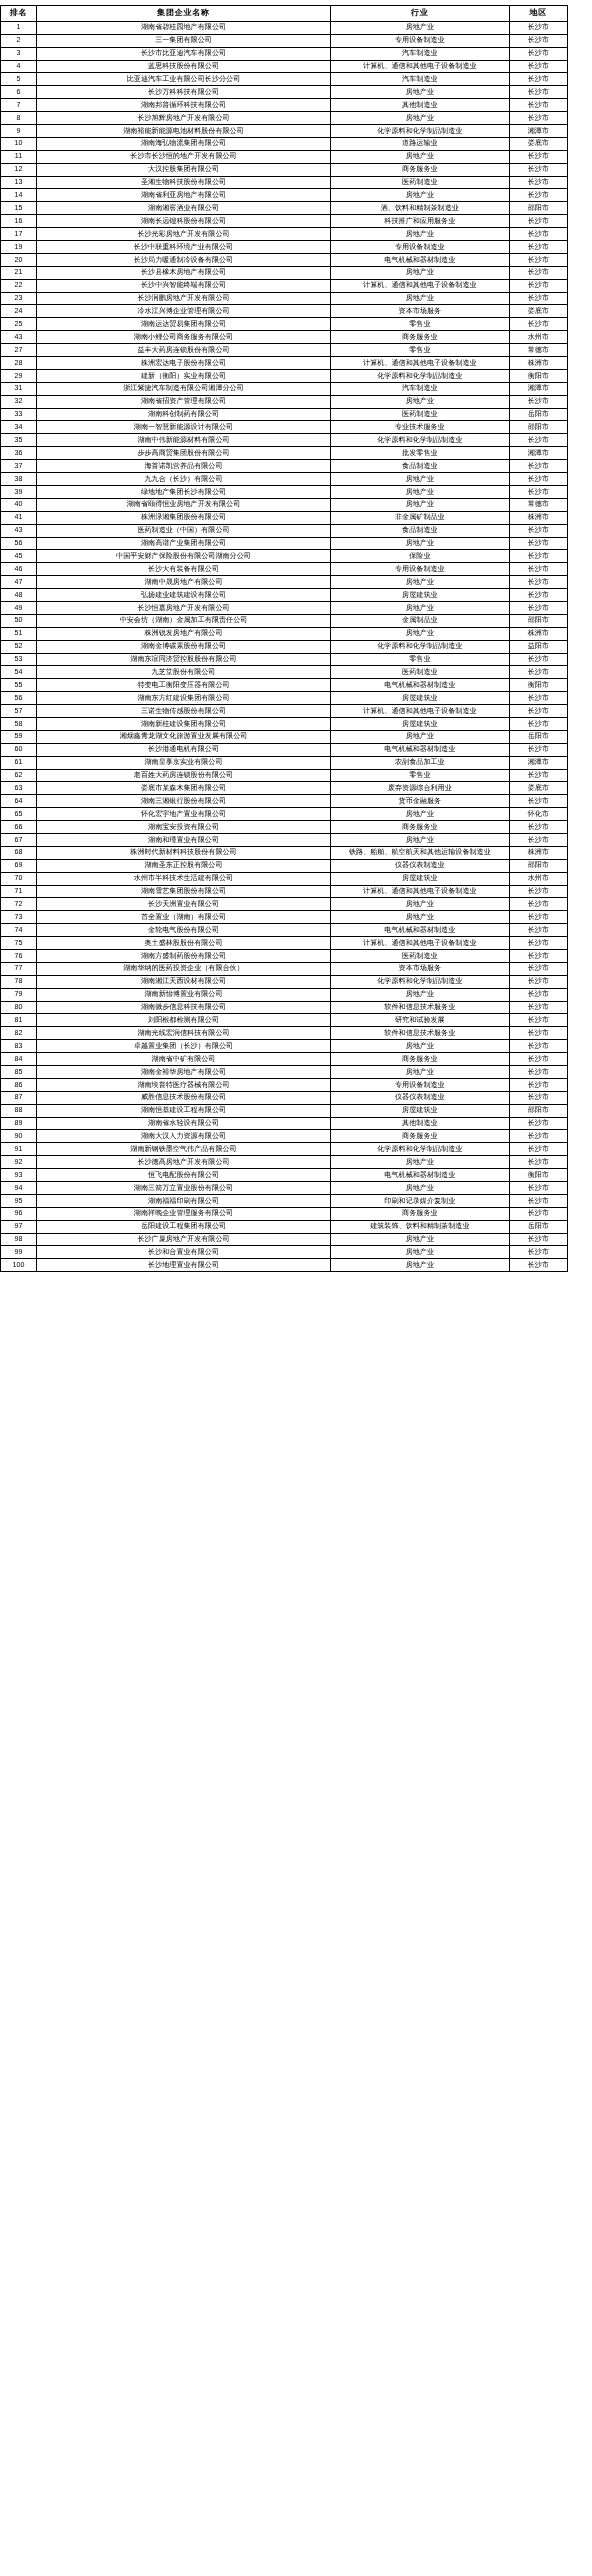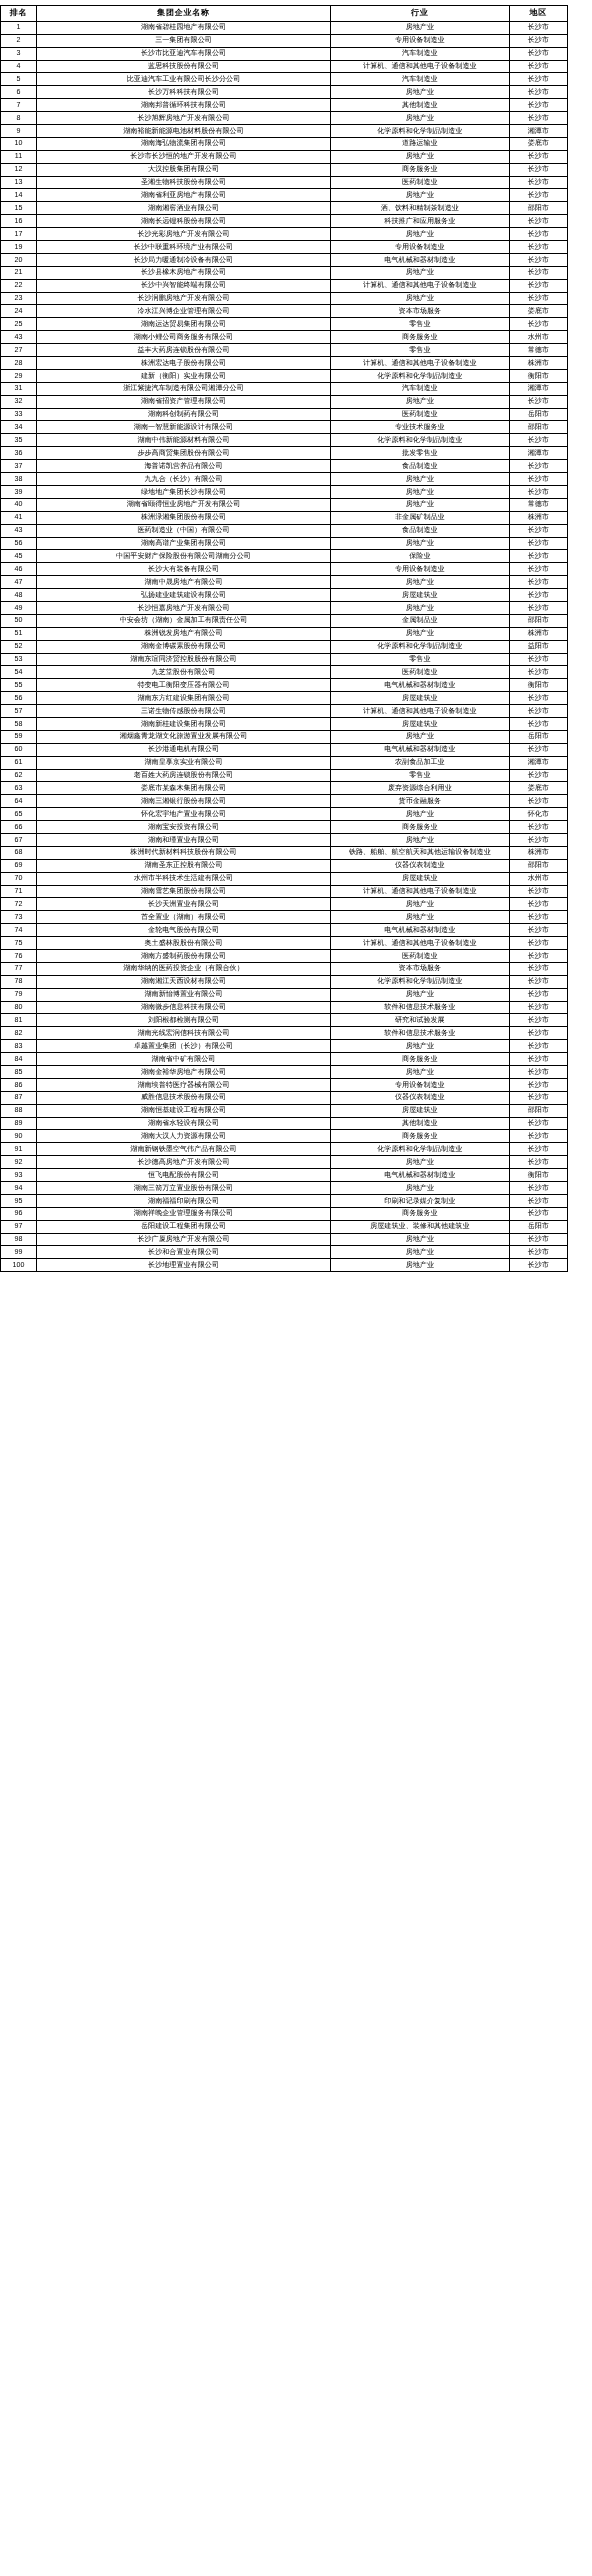--- a/index.html
+++ b/index.html
@@ -622,21 +622,21 @@
         </tr>
         <tr>
           <td class="rank">96</td>
           <td class="name">湖南祥晚企业管理服务有限公司</td>
           <td class="ind">商务服务业</td>
           <td class="reg">长沙市</td>
         </tr>
         <tr>
           <td class="rank">97</td>
           <td class="name">岳阳建设工程集团有限公司</td>
-          <td class="ind">房屋建筑业、装修和其他建筑业</td>
+          <td class="ind">建筑装饰、饮料和精制茶制造业</td>
           <td class="reg">岳阳市</td>
         </tr>
         <tr>
           <td class="rank">98</td>
           <td class="name">长沙广厦房地产开发有限公司</td>
           <td class="ind">房地产业</td>
           <td class="reg">长沙市</td>
         </tr>
         <tr>
           <td class="rank">99</td>

